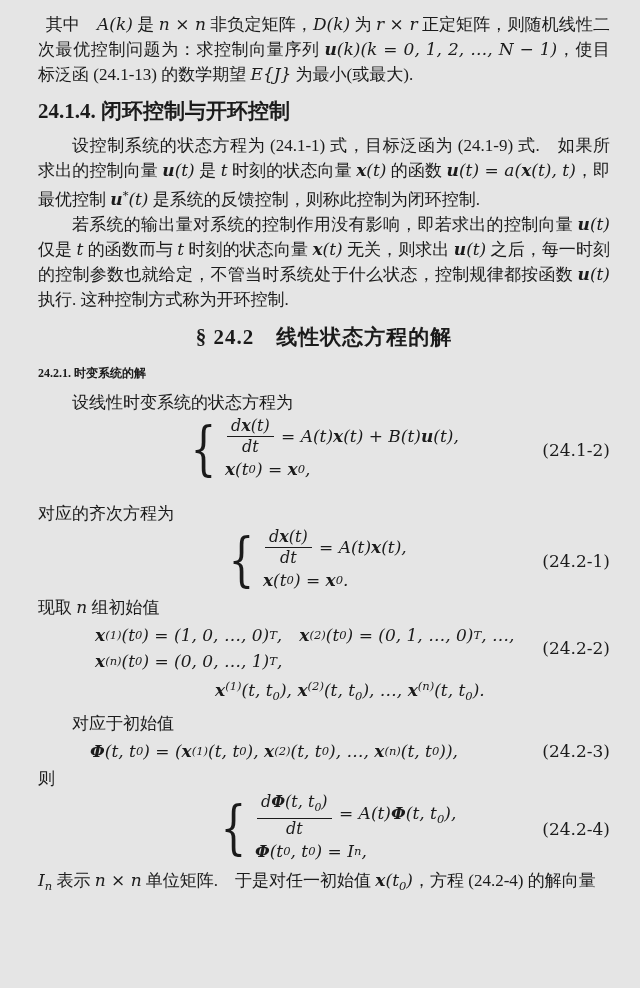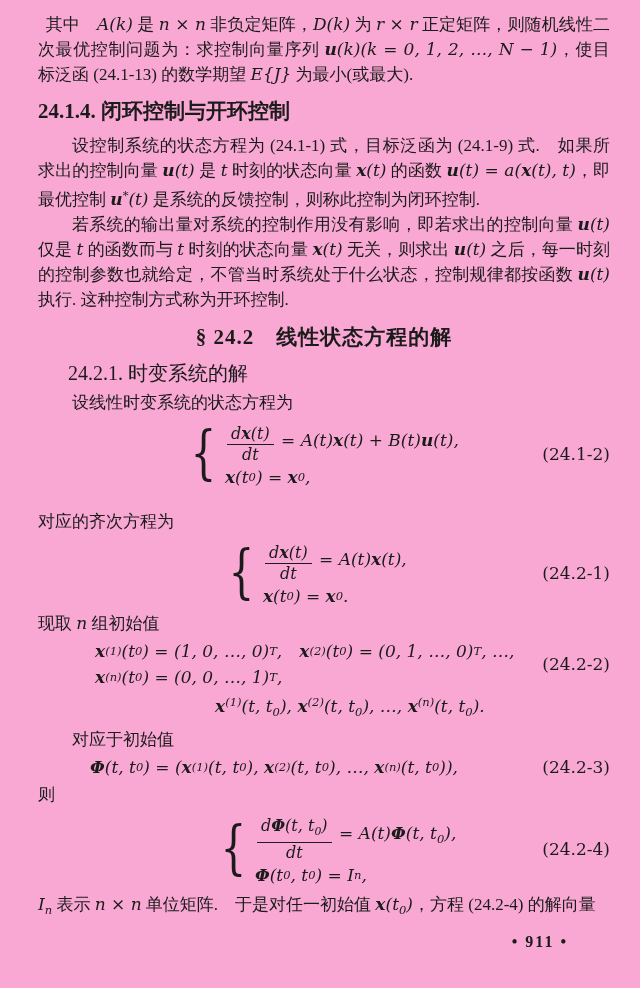--- a/index.html
+++ b/index.html
@@ -1,51 +1,51 @@
 <!DOCTYPE html>
 <html><head>
 <meta charset="utf-8">
 <style>
   html,body { margin:0; padding:0; background:#ffffff; }
   .page {
     position:relative;
     width:640px; height:988px;
     box-sizing:border-box;
-    background:#f9a8d4;
+    background:#e5e5e5;
     color:#1b1b1b;
     font-family:"Liberation Serif","DejaVu Serif",serif;
     font-size:17px;
     padding:12px 30px 0 38px;
     overflow:hidden;
   }
   .para { line-height:25px; text-align:justify; }
   .indent-2 { text-indent:2em; }
   .indent-05 { text-indent:0.45em; }
   .h-sub  { font-weight:bold; font-size:21px; line-height:28px; margin-top:10px; }
   .h-main { font-weight:bold; font-size:21px; line-height:30px; margin-top:10px; text-align:center; letter-spacing:1px; }
-  .h-sub2 { font-weight:normal; font-size:20px; line-height:26px; margin-top:8px;margin-left:30px; }
+  .h-sub2 { font-weight:bold; font-size:12px; line-height:26px; margin-top:8px; }
   .lead { line-height:25px; }
 
   
   .seg { white-space:pre-wrap; }
   .seg-c { }
   .seg-m { font-style:italic; font-family:"DejaVu Serif",serif; }
   .seg-v { font-style:italic; font-weight:bold; font-family:"DejaVu Serif",serif; }
   .seg-b { font-weight:normal; }
   .seg-sup { font-style:italic; font-family:"DejaVu Serif",serif; font-size:68%; vertical-align:6px; }
   .seg-sub { font-style:italic; font-family:"DejaVu Serif",serif; font-size:68%; vertical-align:-4px; }
 
   .equation { display:flex; align-items:center; margin-top:2px; }
   .eq-lines { display:flex; flex-direction:column; justify-content:center; }
   .eq-line  { display:flex; align-items:center; white-space:nowrap; line-height:26px; }
   .eq-sys .eq-lines { min-height:64px; }
   .brace { font-family:"DejaVu Serif",serif; font-size:58px; line-height:0.9; font-weight:400;
            transform:scaleX(0.7); margin-right:3px; }
   .frac { display:inline-flex; flex-direction:column; align-items:center; margin:0 2px; font-size:16px; line-height:18px; }
-  .frac .fnum { padding:0 4px 1px; border-bottom:1.5px solid #1b1b1b;margin-top:8px; }
+  .frac .fnum { padding:0 4px 1px; border-bottom:1.5px solid #1b1b1b; }
   .frac .fden { padding-top:1px; }
   .eq-label { margin-left:auto; font-family:"DejaVu Serif",serif; white-space:nowrap; }
 
   .centered-math { line-height:25px; white-space:nowrap; }
   .pageno { margin-top:10px; text-align:right; padding-right:42px; font-weight:bold; letter-spacing:2px; font-size:16px; }
 </style>
 </head>
 <body>
 
 <div class="page">
@@ -199,15 +199,14 @@
           <span class="seg seg-m">) = I</span>
           <span class="seg seg-sub">n</span>
           <span class="seg seg-m">,</span>
         </div>
     </div>
     <span class="eq-label">(24.2-4)</span>
   </div>
 
   <div class="para" style="margin-top:4px"><span class="seg seg-m">I</span><span class="seg seg-sub">n</span><span class="seg seg-c"> 表示 </span><span class="seg seg-m">n × n</span><span class="seg seg-c"> 单位矩阵.　于是对任一初始值 </span><span class="seg seg-v">x</span><span class="seg seg-m">(t</span><span class="seg seg-sub">0</span><span class="seg seg-m">)</span><span class="seg seg-c">，方程 (24.2-4) 的解向量</span></div>
 
-  <div class="pageno">• 911 •</div>
 
 </div>
 
 </body></html>

